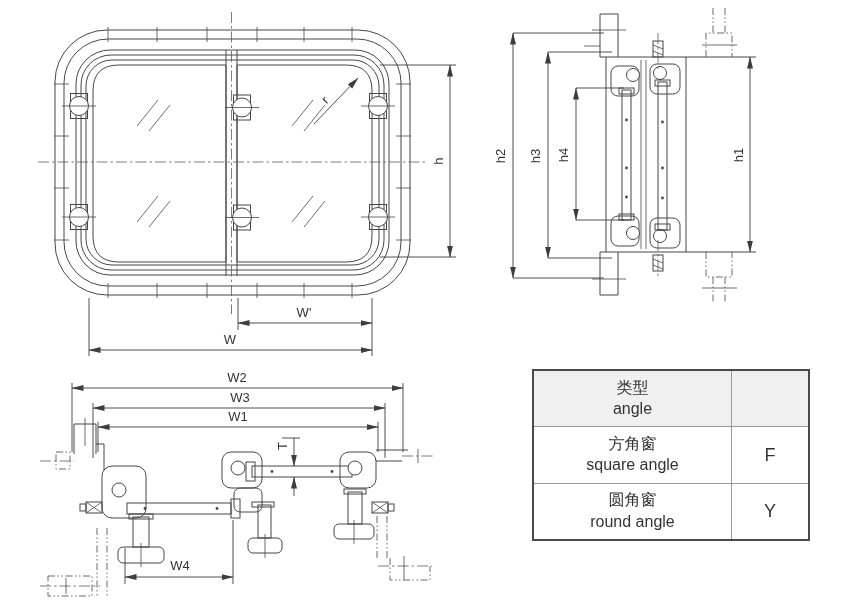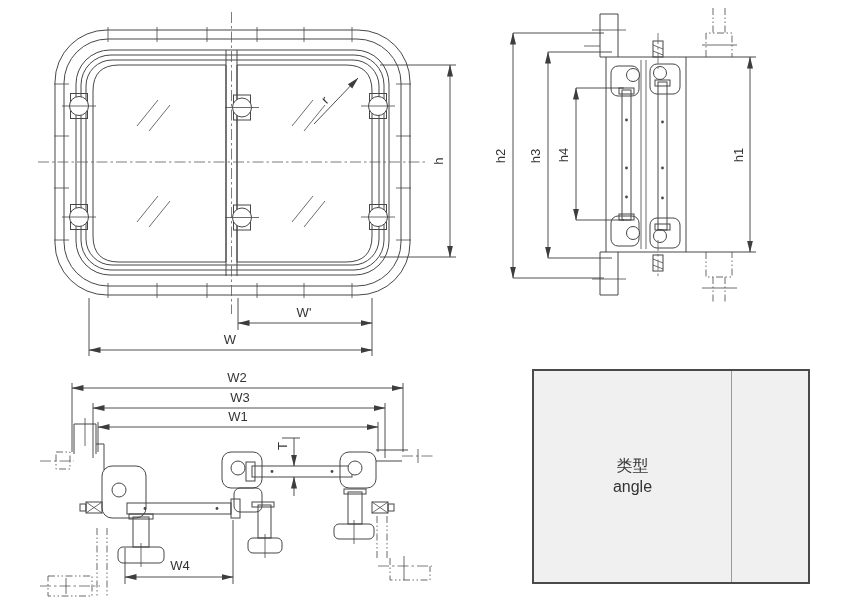--- a/index.html
+++ b/index.html
@@ -7,21 +7,21 @@
           font-family:"Liberation Sans",sans-serif;}
   svg text{font-family:"Liberation Sans",sans-serif;}
   .ln{fill:none;stroke:#474747;stroke-width:1;}
   .lnf{fill:#fff;stroke:#474747;stroke-width:1;}
   .thin{stroke-width:0.8;}
   .cl{fill:none;stroke:#5a5a5a;stroke-width:0.8;stroke-dasharray:11 3 2.5 3;}
   .hid{fill:none;stroke:#5a5a5a;stroke-width:0.9;stroke-dasharray:7 2.5 1.5 2.5 1.5 2.5;}
   .dim{fill:none;stroke:#3d3d3d;stroke-width:0.9;}
   .lbl{font-size:13px;fill:#333;text-anchor:middle;}
   .dot{fill:#474747;stroke:none;}
-  .spec-table{position:absolute;left:532px;top:369px;width:278px;height:215px;
+  .spec-table{position:absolute;left:532px;top:369px;width:278px;height:172px;
       border:2px solid #4a4a4a;background:#fff;display:flex;flex-direction:column;box-sizing:border-box;}
   .t-row{flex:1;display:flex;border-top:1px solid #9a9a9a;min-height:0;}
   .t-row:first-child{border-top:none;}
   .t-head{background:#f0f0f0;}
   .t-cell{display:flex;flex-direction:column;align-items:center;justify-content:center;
       gap:3px;color:#333;font-size:16px;line-height:1.15;}
   .t-type{width:197px;border-right:1px solid #9a9a9a;}
   .t-code{flex:1;}
   .code-letter{font-size:18px;}
 </style>
@@ -370,15 +370,29 @@
 </svg>
 
 
 <div class="spec-table">
   <div class="t-row t-head">
     <div class="t-cell t-type">
       <div>类型</div>
       <div>angle</div>
     </div>
   </div>
+  <div class="t-row">
+    <div class="t-cell t-type">
+      <div>方角窗</div>
+      <div>square angle</div>
+    </div>
+    <div class="t-cell t-code code-letter">F</div>
+  </div>
+  <div class="t-row">
+    <div class="t-cell t-type">
+      <div>圆角窗</div>
+      <div>round angle</div>
+    </div>
+    <div class="t-cell t-code code-letter">Y</div>
+  </div>
 </div>
 
 </div>
 
 </body></html>

